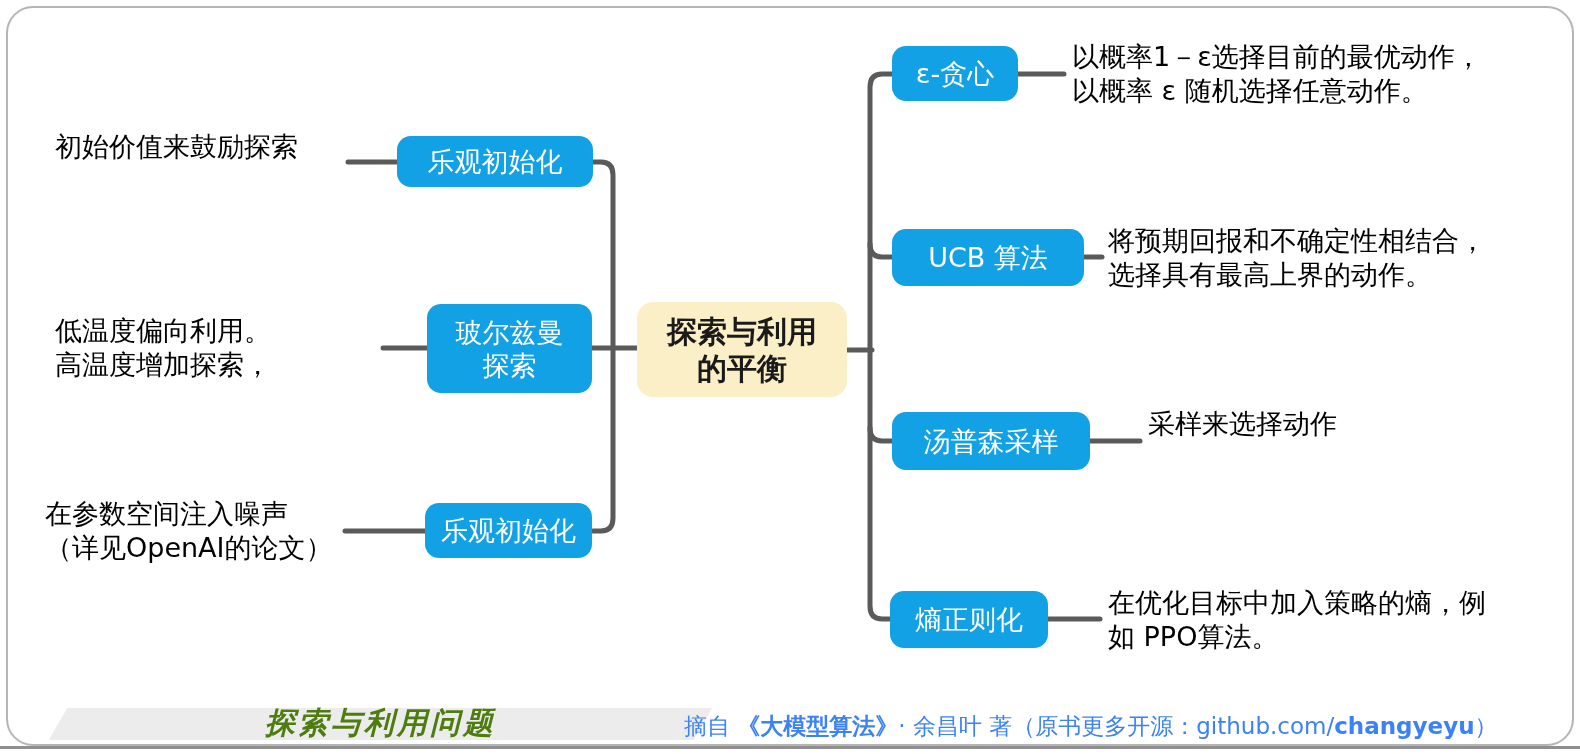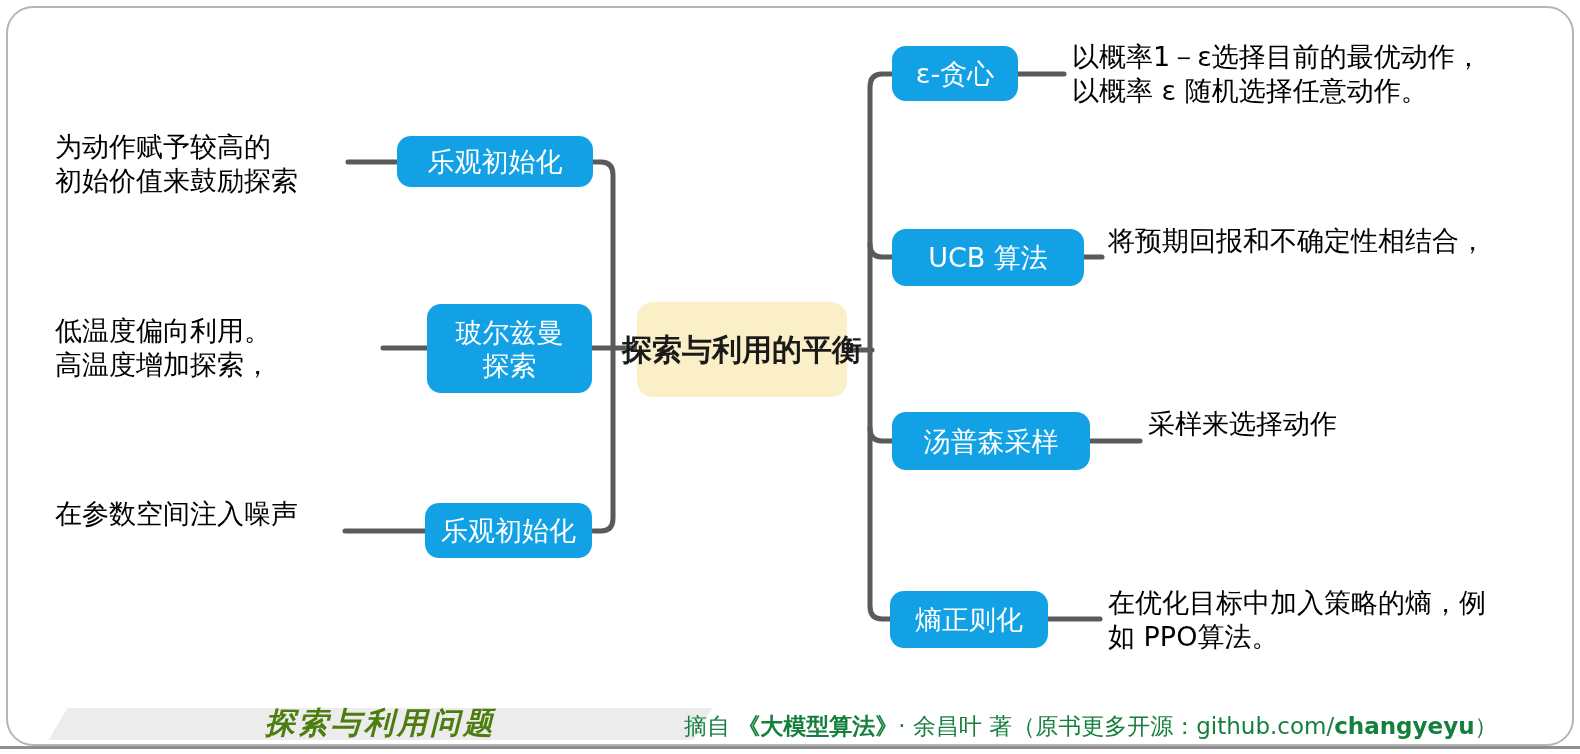--- a/index.html
+++ b/index.html
@@ -16,37 +16,37 @@
     position:absolute;left:0;top:746px;width:1580px;height:3px;background:#8f8f8f;
   }
   svg.connectors{position:absolute;left:0;top:0;}
   .node{
     position:absolute;background:#12A1E4;border-radius:14px;
     display:flex;flex-direction:column;align-items:center;justify-content:center;
     color:#ffffff;font-size:27px;line-height:33px;text-align:center;white-space:nowrap;
   }
   .root-node{
     position:absolute;background:#FBEFC7;border-radius:16px;
-    display:flex;flex-direction:row;align-items:center;justify-content:center;
+    display:flex;flex-direction:column;align-items:center;justify-content:center;
     color:#1a1a1a;font-size:30px;line-height:37px;font-weight:700;text-align:center;white-space:nowrap;
   }
   .desc{
     position:absolute;font-size:27px;line-height:34px;color:#000000;white-space:nowrap;
   }
   .band{
     position:absolute;left:58px;top:708px;width:645px;height:32px;
     background:#ececec;transform:skewX(-30deg);
   }
   .footer-title{
     position:absolute;left:58px;top:703px;width:645px;text-align:center;
     font-family:"DejaVu Serif","Liberation Serif",serif;
     font-style:italic;font-weight:700;font-size:30px;color:#4d7c0f;letter-spacing:3px;
   }
   .attribution{
-    position:absolute;left:684px;top:711px;font-size:23px;color:#15803d;white-space:nowrap;
+    position:absolute;left:684px;top:711px;font-size:23px;color:#3b82f6;white-space:nowrap;
   }
   .attribution .b{font-weight:700;}
 </style>
 </head>
 <body>
 
 <svg class="connectors" width="1580" height="754" viewBox="0 0 1580 754">
   <g fill="none" stroke="#5A5A5A" stroke-width="5" stroke-linecap="round">
     <path d="M348 162 H397"></path>
     <path d="M383 348 H427"></path>
@@ -58,29 +58,29 @@
     <path d="M870 244 Q870 257 882 257 H892"></path>
     <path d="M870 428 Q870 441 882 441 H892"></path>
     <path d="M1018 74 H1064"></path>
     <path d="M1064 257 H1102"></path>
     <path d="M1090 441 H1140"></path>
     <path d="M1048 619 H1100"></path>
   </g>
 </svg>
 
 <div class="desc" style="left:55px;top:130px">
-  <div>为动作赋予较高的</div>
   <div>初始价值来鼓励探索</div>
 </div>
 <div class="desc" style="left:55px;top:314px">
   <div>低温度偏向利用。</div>
   <div>高温度增加探索，</div>
 </div>
-<div class="desc" style="left:55px;top:497px">
+<div class="desc" style="left:45px;top:497px">
   <div>在参数空间注入噪声</div>
+  <div>（详见OpenAI的论文）</div>
 </div>
 
 <div class="node" style="left:397px;top:136px;width:196px;height:51px">
   <span>乐观初始化</span>
 </div>
 <div class="node" style="left:427px;top:304px;width:165px;height:89px">
   <span>玻尔兹曼</span>
   <span>探索</span>
 </div>
 <div class="node" style="left:425px;top:503px;width:167px;height:55px">
@@ -104,20 +104,21 @@
 <div class="node" style="left:890px;top:591px;width:158px;height:57px">
   <span>熵正则化</span>
 </div>
 
 <div class="desc" style="left:1072px;top:40px">
   <div>以概率1－ε选择目前的最优动作，</div>
   <div>以概率 ε 随机选择任意动作。</div>
 </div>
 <div class="desc" style="left:1108px;top:224px">
   <div>将预期回报和不确定性相结合，</div>
+  <div>选择具有最高上界的动作。</div>
 </div>
 <div class="desc" style="left:1148px;top:407px">
   <div>采样来选择动作</div>
 </div>
 <div class="desc" style="left:1108px;top:586px">
   <div>在优化目标中加入策略的熵，例</div>
   <div>如 PPO算法。</div>
 </div>
 
 <div class="band"></div>

